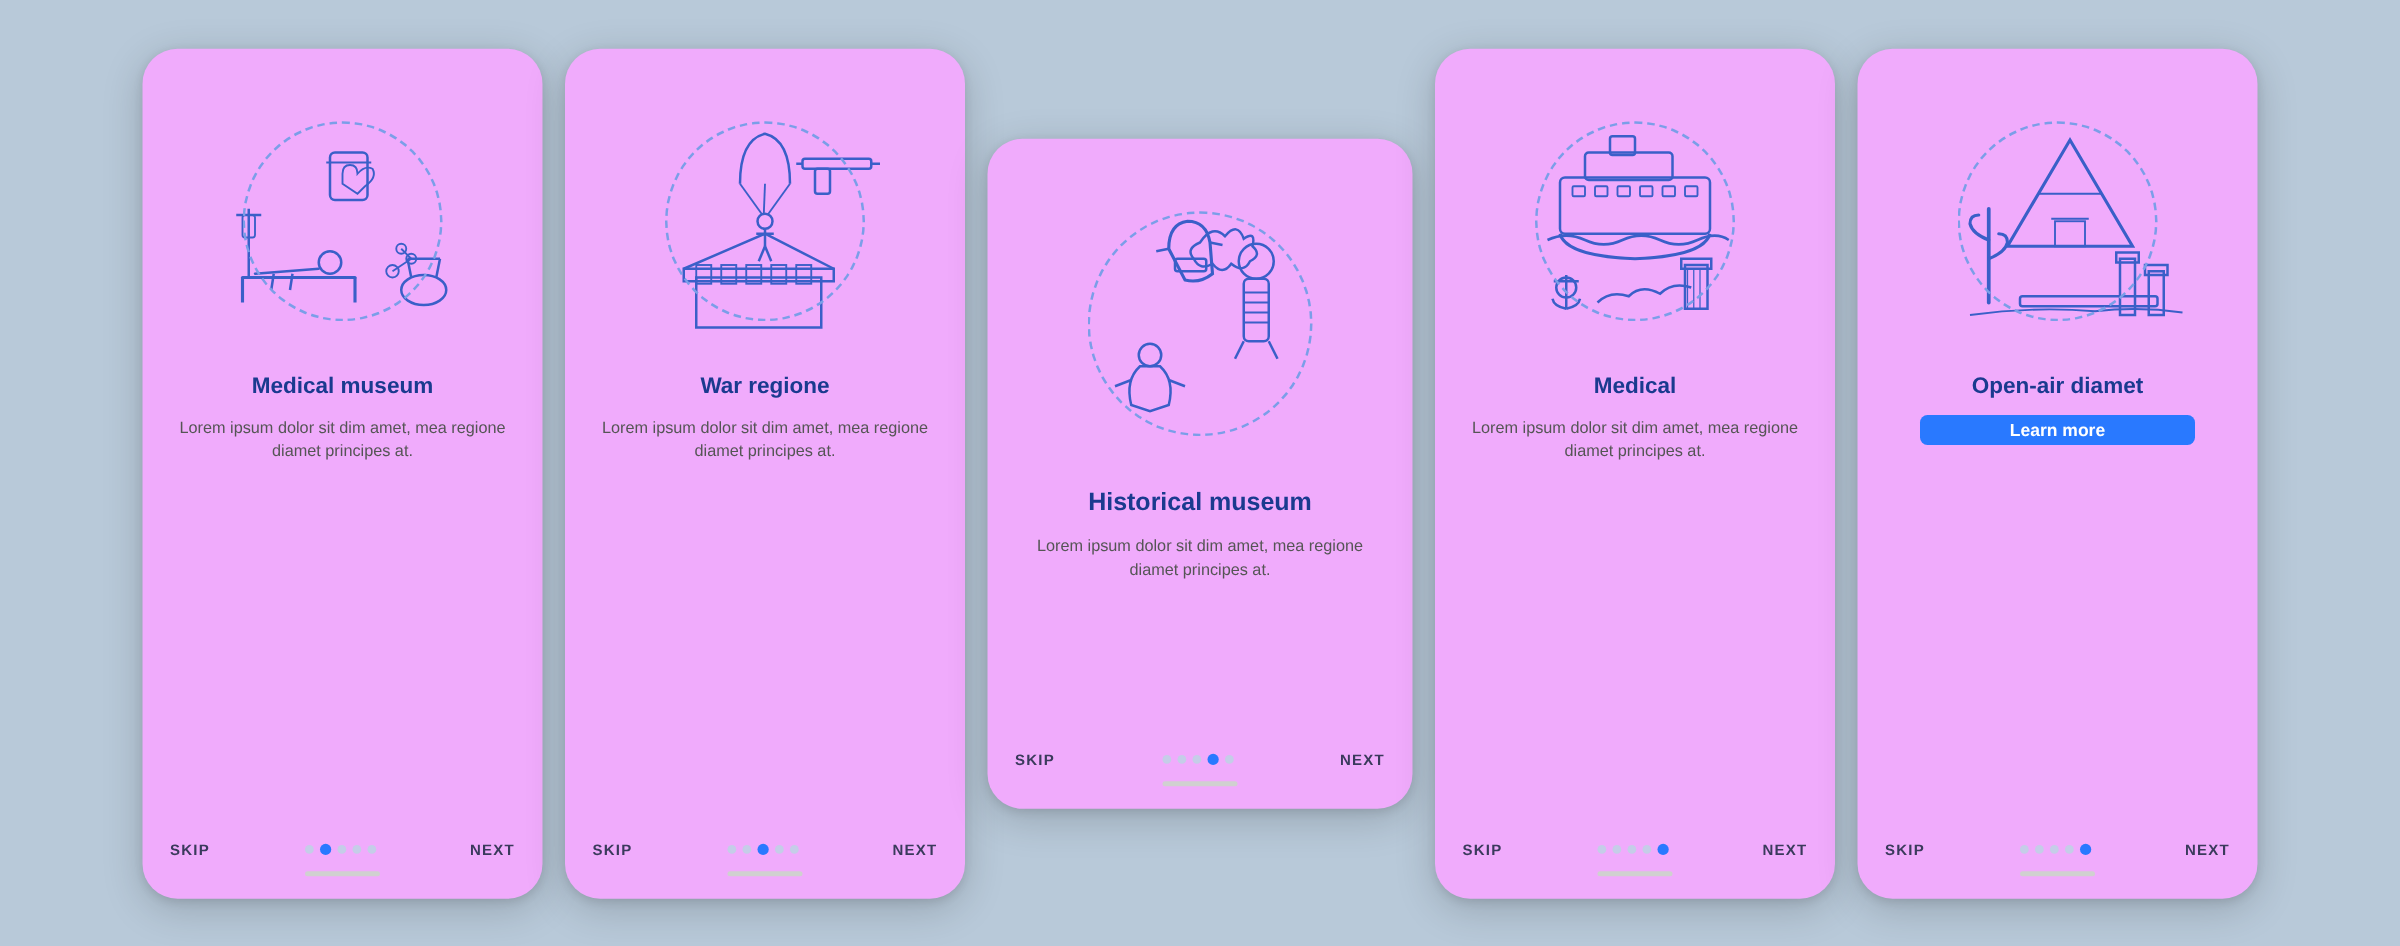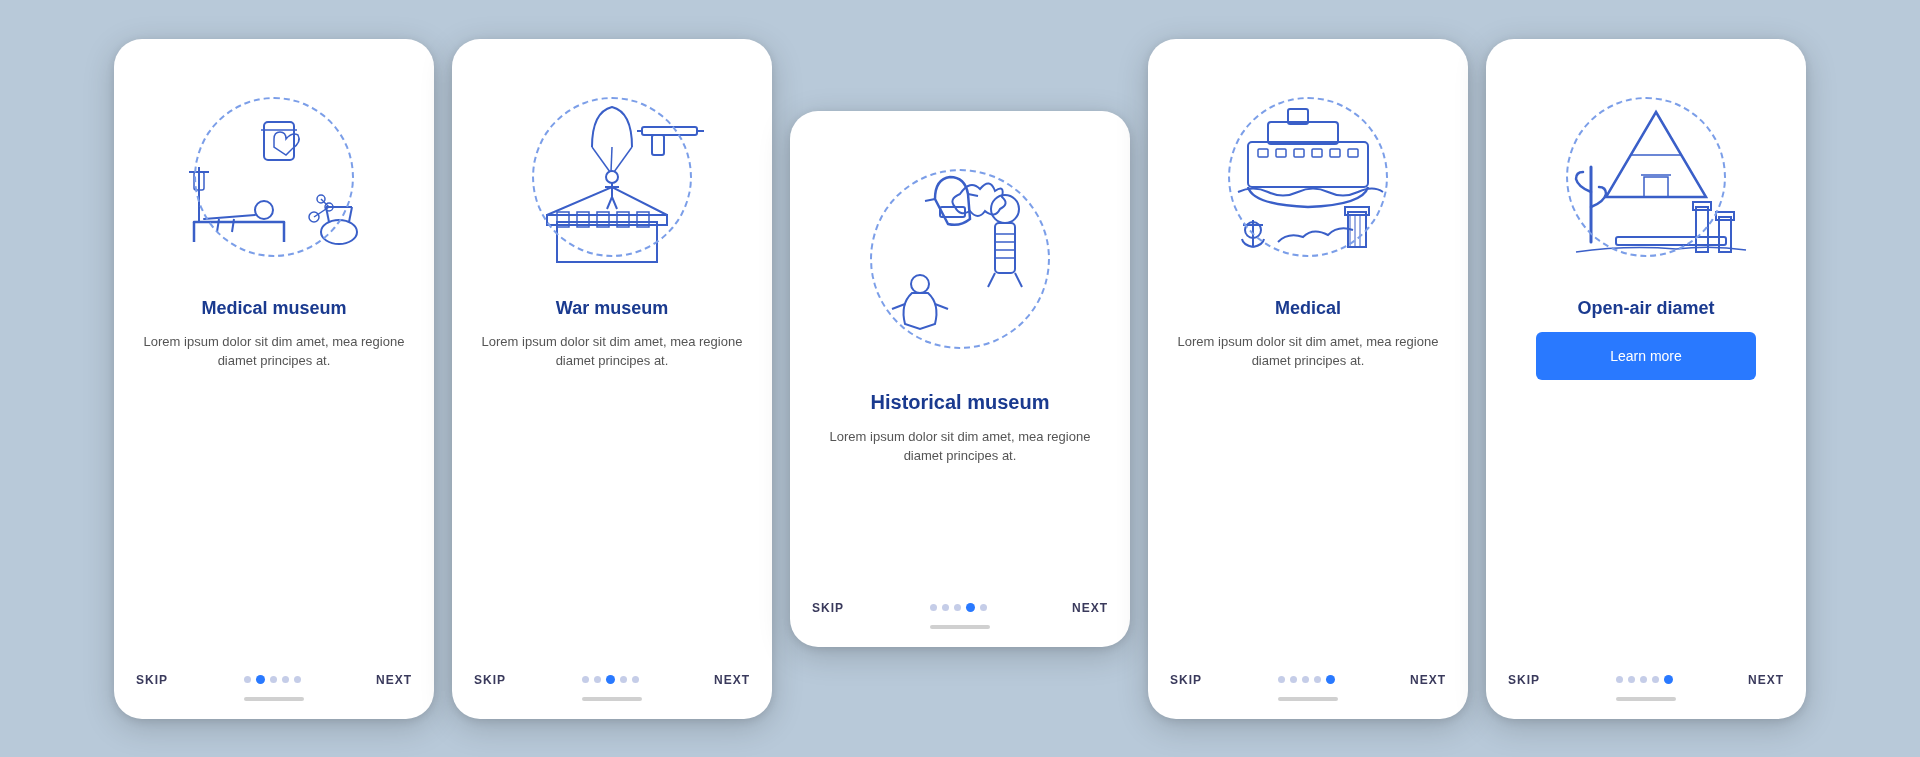--- a/index.html
+++ b/index.html
@@ -15,21 +15,21 @@
     }
     .screens-container {
       display: flex;
       gap: 18px;
       align-items: center;
       justify-content: center;
     }
     .phone-screen {
       width: 320px;
       height: 680px;
-      background: #ffffff;
+      background: #f0abfc;
       border-radius: 28px;
       box-shadow: 0 8px 32px rgba(0,0,0,0.18), 0 2px 8px rgba(0,0,0,0.10);
       display: flex;
       flex-direction: column;
       align-items: center;
       padding: 28px 22px 18px 22px;
       position: relative;
       overflow: hidden;
     }
     .phone-screen.active-screen {
@@ -67,23 +67,23 @@
       text-align: center;
       line-height: 1.5;
       margin-bottom: 16px;
       padding: 0 4px;
     }
     .learn-more-btn {
       background: #2979ff;
       color: #fff;
       border: none;
       border-radius: 6px;
-      padding: 16px 32px;
+      padding: 4px 32px;
       font-size: 14px;
-      font-weight: 400;
+      font-weight: 700;
       cursor: pointer;
       margin-bottom: 14px;
       width: 80%;
     }
     .bottom-nav {
       display: flex;
       align-items: center;
       justify-content: space-between;
       width: 100%;
       margin-top: auto;
@@ -210,21 +210,21 @@
         <rect x="45" y="148" width="120" height="10" stroke="#3a5fc8" stroke-width="2" fill="none"></rect>
         <rect x="55" y="145" width="12" height="15" stroke="#3a5fc8" stroke-width="1.5" fill="none"></rect>
         <rect x="75" y="145" width="12" height="15" stroke="#3a5fc8" stroke-width="1.5" fill="none"></rect>
         <rect x="95" y="145" width="12" height="15" stroke="#3a5fc8" stroke-width="1.5" fill="none"></rect>
         <rect x="115" y="145" width="12" height="15" stroke="#3a5fc8" stroke-width="1.5" fill="none"></rect>
         <rect x="135" y="145" width="12" height="15" stroke="#3a5fc8" stroke-width="1.5" fill="none"></rect>
         <path d="M45 148 L110 120 L165 148" stroke="#3a5fc8" stroke-width="2" fill="none"></path>
       </svg>
     </div>
     <div class="screen-title">War
-museum</div>
+regione</div>
     <div class="screen-desc">Lorem ipsum dolor sit dim amet, mea regione diamet principes at.</div>
     <div class="bottom-nav">
       <button class="nav-btn">SKIP</button>
       <div class="dots">
         <div class="dot"></div>
         <div class="dot"></div>
         <div class="dot active"></div>
         <div class="dot"></div>
         <div class="dot"></div>
       </div>

